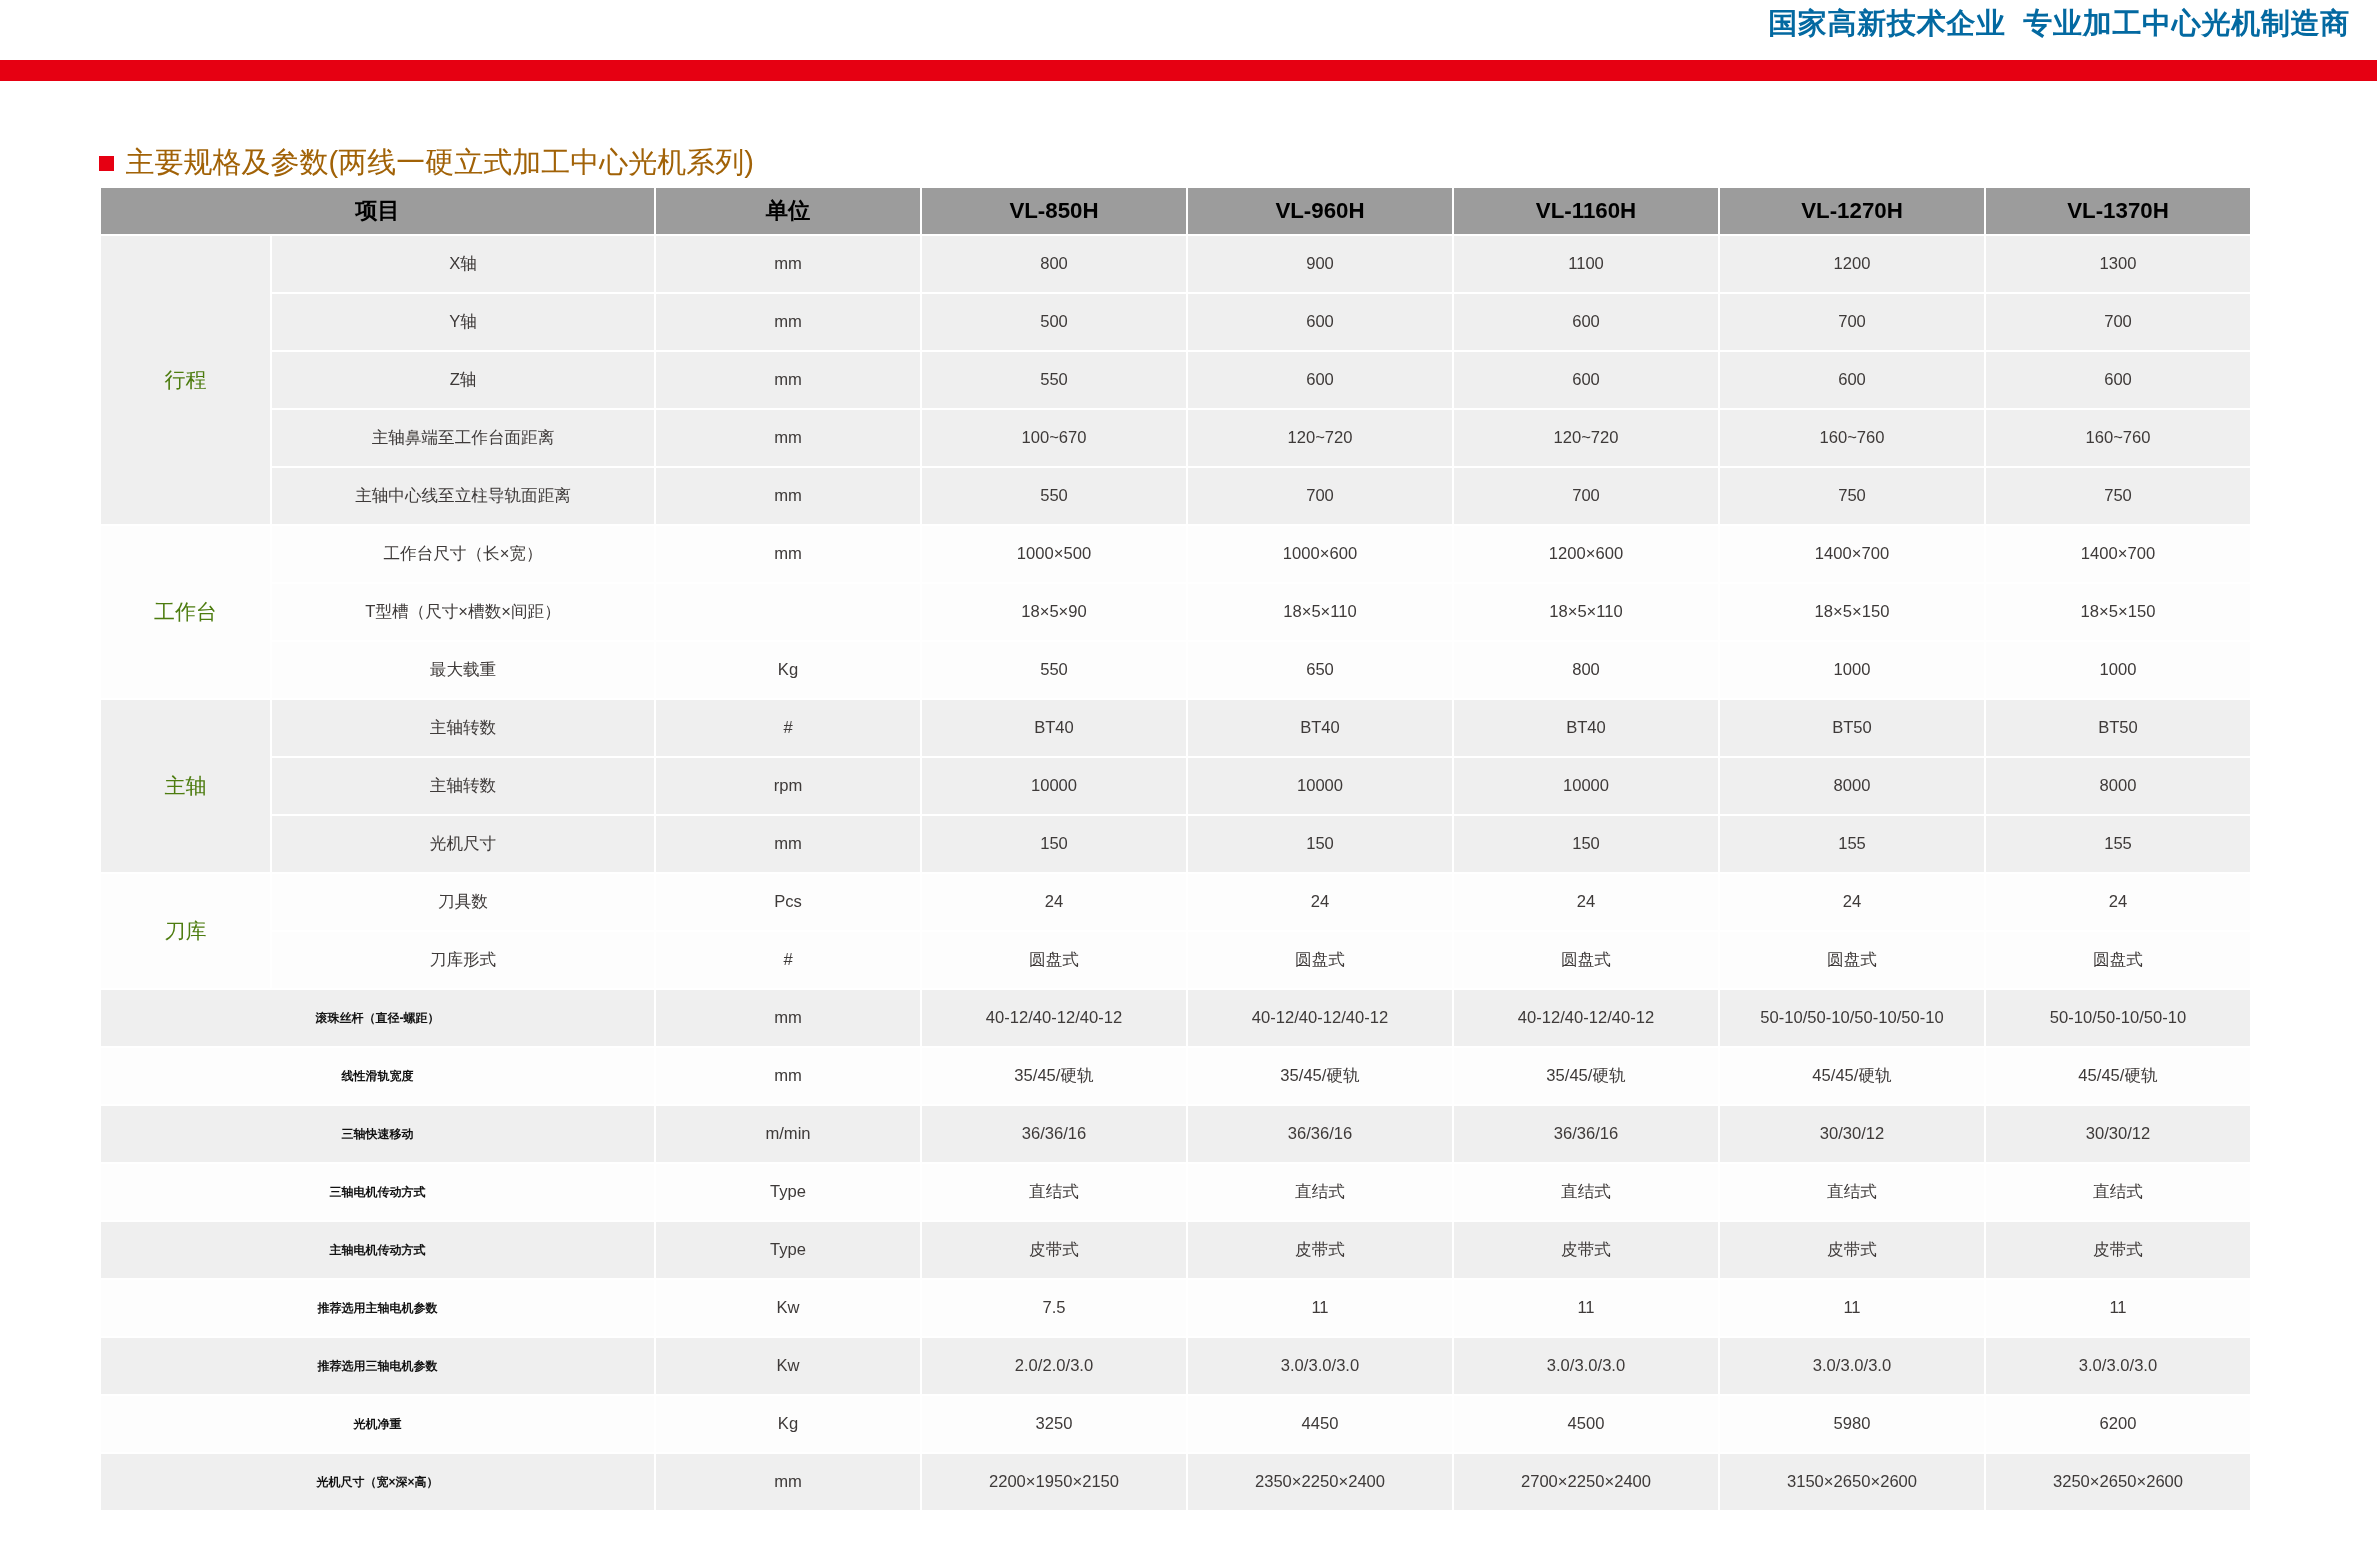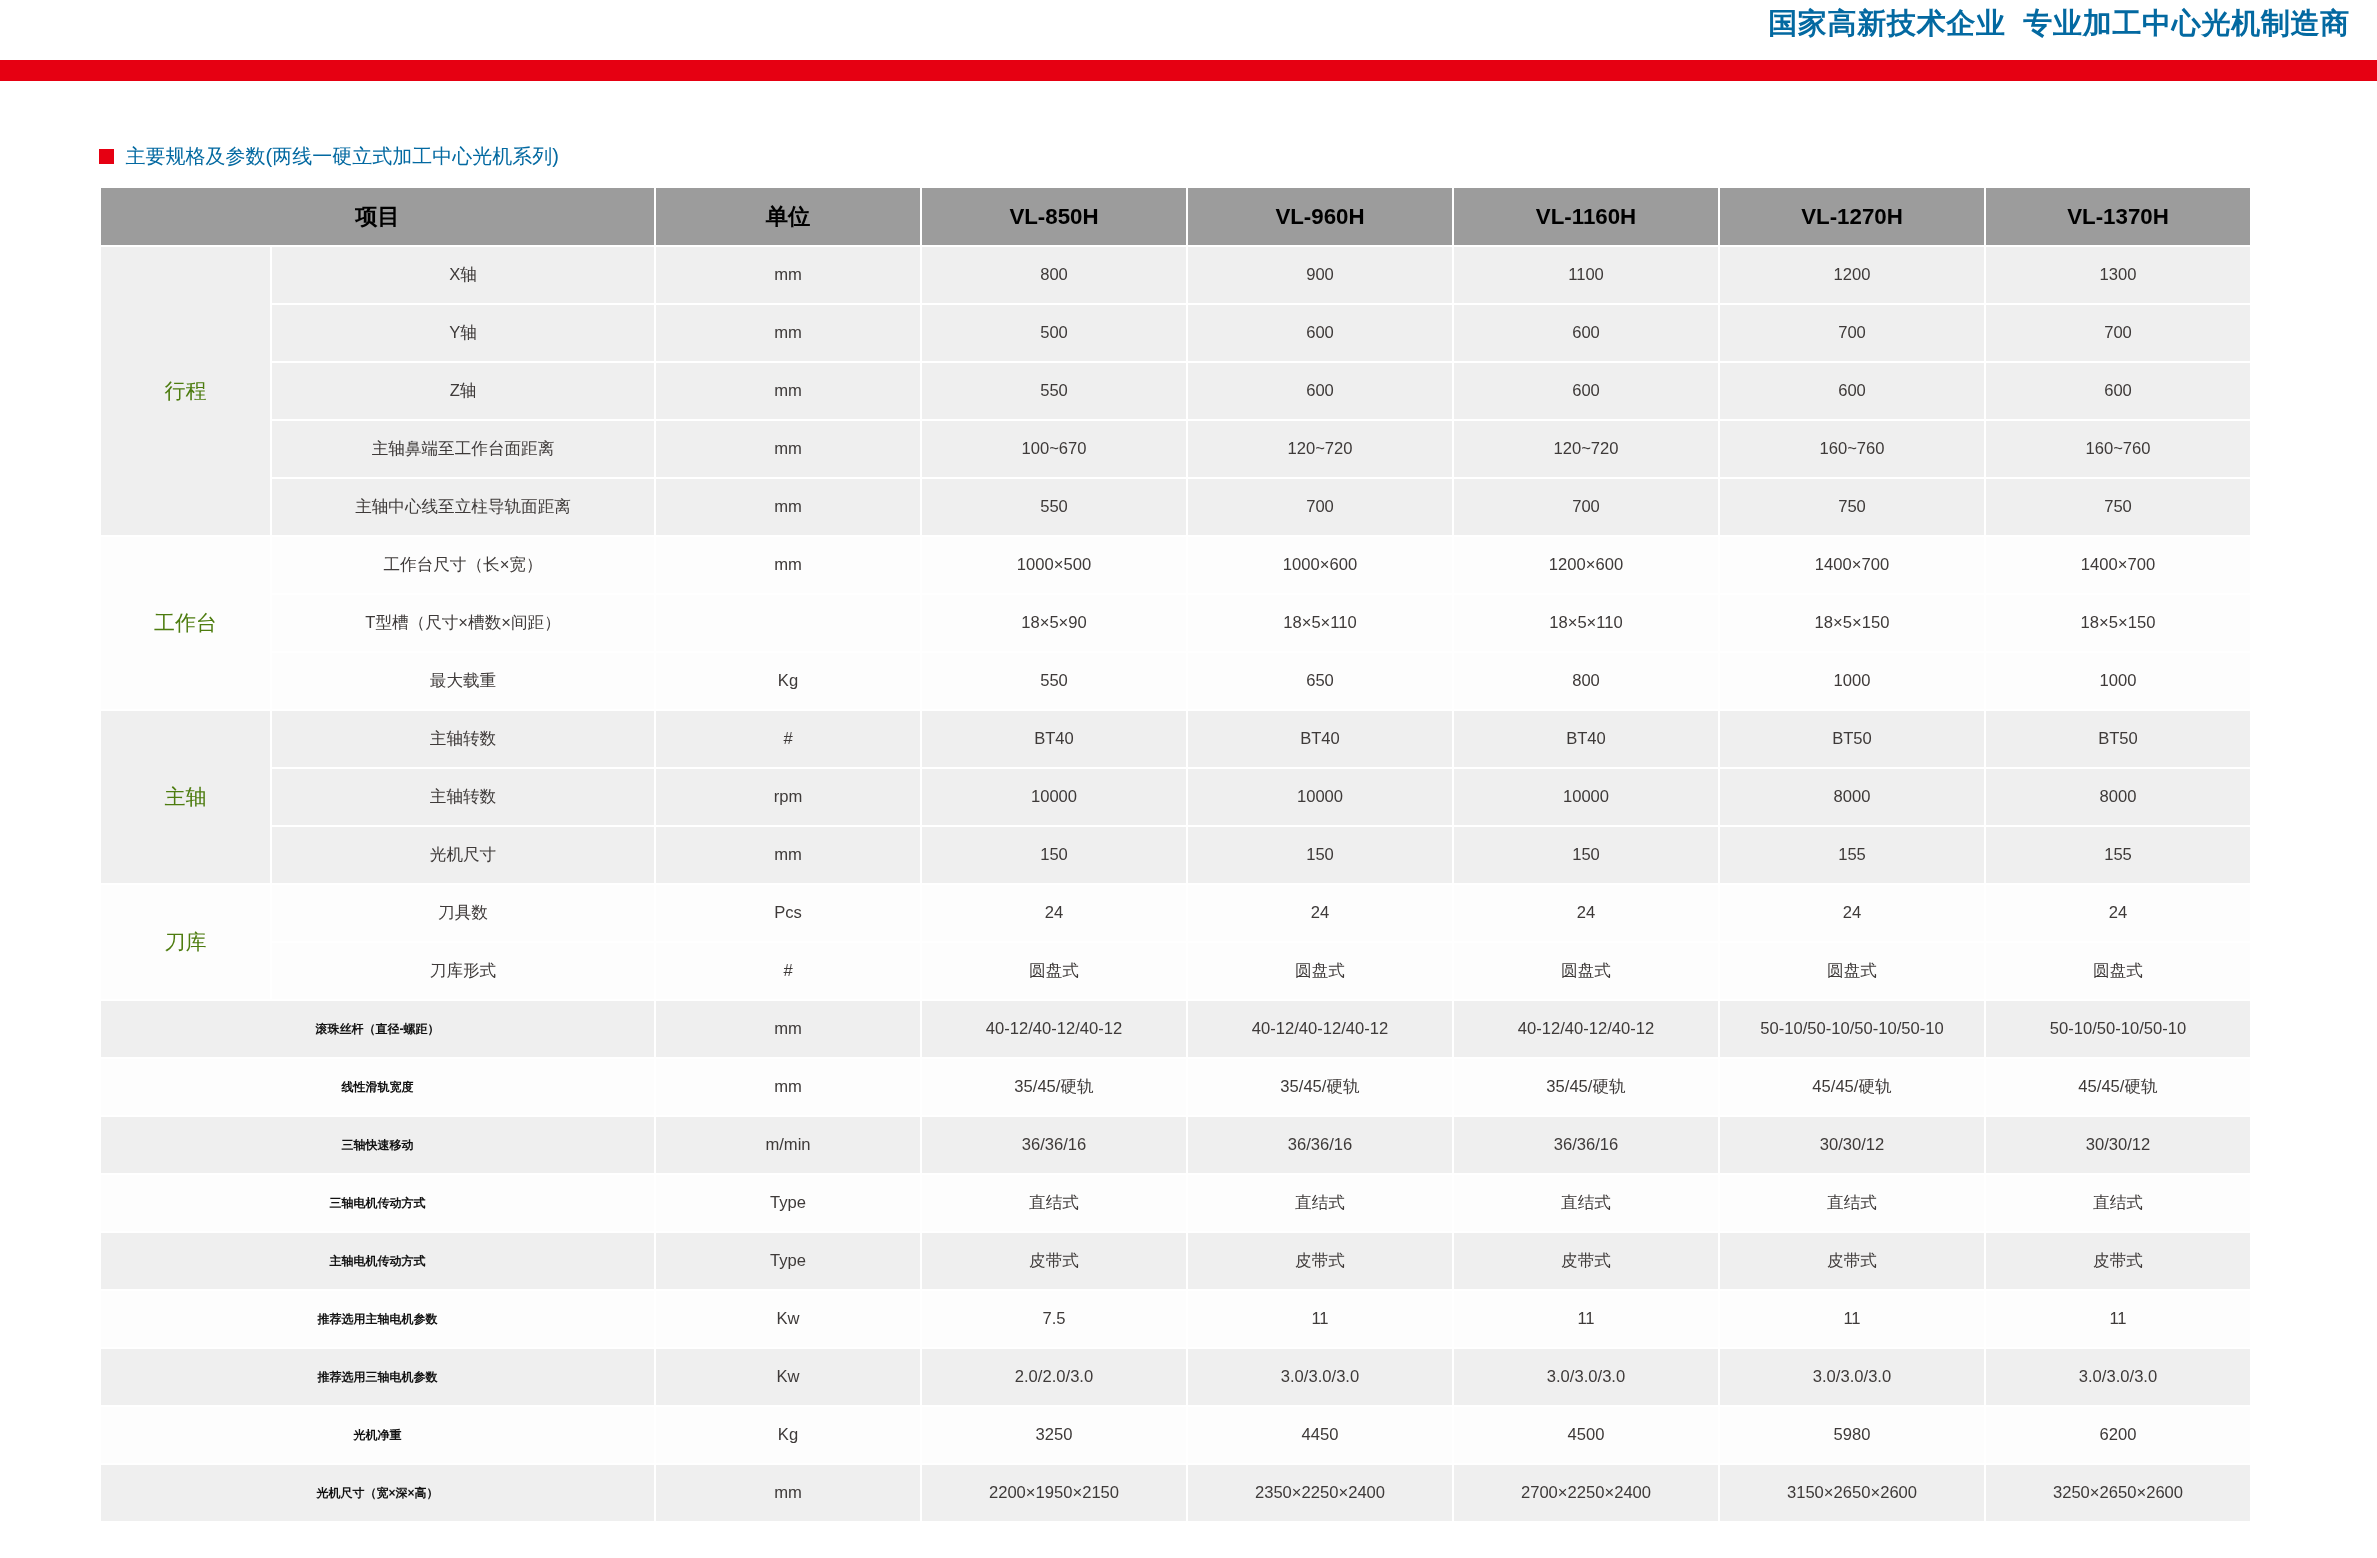--- a/index.html
+++ b/index.html
@@ -21,33 +21,33 @@
     width:2377px;height:21px;background:#e60012;
   }
   .section-head{
     position:absolute;top:143px;left:99px;
     display:flex;align-items:center;
   }
   .bullet{
     width:15px;height:15px;background:#e60012;
     margin-right:11.5px;flex:none;
   }
-  .section-title{font-size:20px;color:#0369a1;}
+  .section-title{font-size:29px;color:#a16207;}
   table.spec{
     position:absolute;top:186px;left:99px;
     width:2153px;
     border-collapse:separate;border-spacing:2.2px;
     table-layout:fixed;
   }
   table.spec th, table.spec td{
     text-align:center;vertical-align:middle;
     padding:0 4.3px;overflow:hidden;
   }
   thead th{
-    background:#9c9c9c;height:57px;
+    background:#9c9c9c;height:46px;
     font-size:22.3px;font-weight:bold;color:#000000;
   }
   tbody td{height:56px;font-size:16.6px;color:#3e3a39;}
   tr.g td{background:#efefef;}
   tr.w td{background:#fdfdfd;}
   td.group{font-size:21px;font-weight:normal;color:#4d7c0f;}
   td.mlabel{font-size:12px;font-weight:bold;color:#111111;}
   td.item{font-size:16.6px;}
   td.unit{font-size:16.6px;}
   td.val{font-size:16.6px;}

